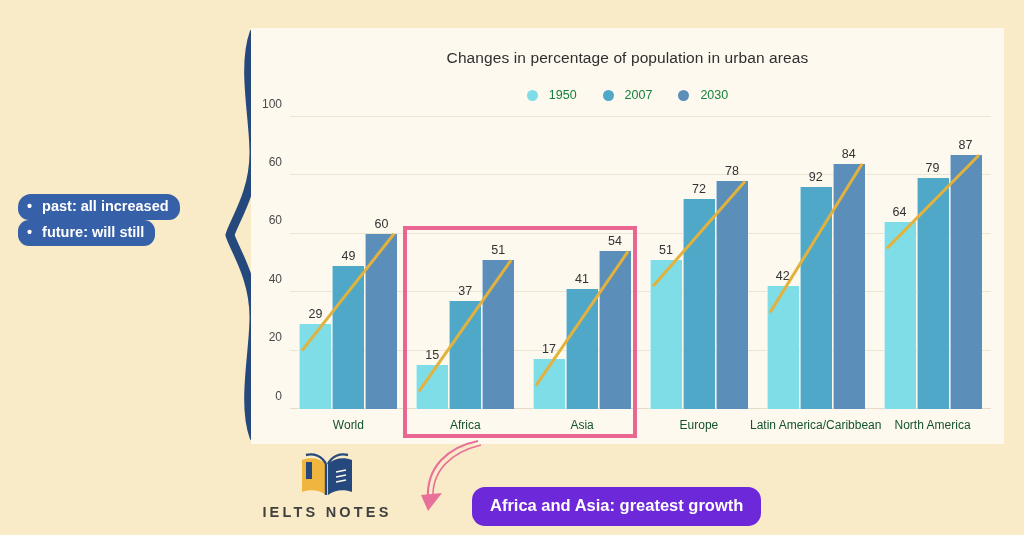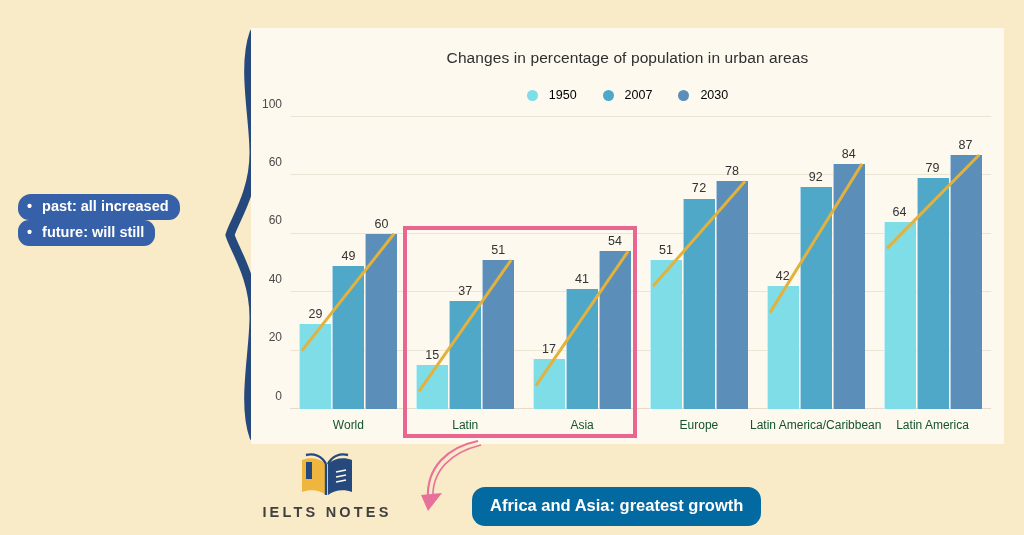--- a/index.html
+++ b/index.html
@@ -42,21 +42,21 @@
     display: flex;
     justify-content: center;
     gap: 26px;
     align-items: center;
   }
   .legend-item {
     display: flex;
     align-items: center;
     gap: 11px;
     font-size: 12.5px;
-    color: #000000;
+    color: #15803d;
   }
   .legend-dot {
     width: 11px;
     height: 11px;
     border-radius: 50%;
     display: block;
   }
 
   
   #plot {
@@ -225,21 +225,21 @@
     font-weight: bold;
     letter-spacing: 3.2px;
     color: #404040;
   }
 
   
   #pink-callout {
     position: absolute;
     left: 472px;
     top: 487px;
-    background: #0369a1;
+    background: #6d28d9;
     color: #fff;
     font-size: 16.5px;
     font-weight: bold;
     padding: 9px 18px 11px;
     border-radius: 13px;
     white-space: nowrap;
   }
   #pink-arrow {
     position: absolute;
     left: 418px;
@@ -335,21 +335,21 @@
               <div class="bar-label" style="bottom: calc(37% + 3px);">37</div>
             </div>
             <div class="bar-slot">
               <div class="bar" style="height: 51%; background: rgb(91, 143, 185);"></div>
               <div class="bar-label" style="bottom: calc(51% + 3px);">51</div>
             </div>
             <svg class="trend" viewBox="0 0 100 100" preserveAspectRatio="none">
               <line x1="3" y1="94.00" x2="97" y2="49.00" stroke="#E3B23C" stroke-width="1.1" vector-effect="non-scaling-stroke" style="stroke-width:3"></line>
             </svg>
           </div>
-          <div class="cat-label">Latin</div>
+          <div class="cat-label">Africa</div>
         </div>
         <div class="bar-group">
           <div class="bars">
             <div class="bar-slot">
               <div class="bar" style="height: 17%; background: rgb(127, 221, 232);"></div>
               <div class="bar-label" style="bottom: calc(17% + 3px);">17</div>
             </div>
             <div class="bar-slot">
               <div class="bar" style="height: 41%; background: rgb(79, 168, 200);"></div>
               <div class="bar-label" style="bottom: calc(41% + 3px);">41</div>
@@ -365,21 +365,21 @@
           <div class="cat-label">Asia</div>
         </div>
         <div class="bar-group">
           <div class="bars">
             <div class="bar-slot">
               <div class="bar" style="height: 51%; background: rgb(127, 221, 232);"></div>
               <div class="bar-label" style="bottom: calc(51% + 3px);">51</div>
             </div>
             <div class="bar-slot">
               <div class="bar" style="height: 72%; background: rgb(79, 168, 200);"></div>
-              <div class="bar-label" style="bottom: calc(72% + 3px); font-family: Liberation Mono, monospace;">72</div>
+              <div class="bar-label" style="bottom: calc(72% + 3px);">72</div>
             </div>
             <div class="bar-slot">
               <div class="bar" style="height: 78%; background: rgb(91, 143, 185);"></div>
               <div class="bar-label" style="bottom: calc(78% + 3px); margin-top: 12px;">78</div>
             </div>
             <svg class="trend" viewBox="0 0 100 100" preserveAspectRatio="none">
               <line x1="3" y1="58.00" x2="97" y2="22.00" stroke="#E3B23C" stroke-width="1.1" vector-effect="non-scaling-stroke" style="stroke-width:3"></line>
             </svg>
           </div>
           <div class="cat-label">Europe</div>
@@ -415,21 +415,21 @@
               <div class="bar-label" style="bottom: calc(79% + 3px);">79</div>
             </div>
             <div class="bar-slot">
               <div class="bar" style="height: 87%; background: rgb(91, 143, 185);"></div>
               <div class="bar-label" style="bottom: calc(87% + 3px);">87</div>
             </div>
             <svg class="trend" viewBox="0 0 100 100" preserveAspectRatio="none">
               <line x1="3" y1="45.00" x2="97" y2="13.00" stroke="#E3B23C" stroke-width="1.1" vector-effect="non-scaling-stroke" style="stroke-width:3"></line>
             </svg>
           </div>
-          <div class="cat-label">Latin America</div>
+          <div class="cat-label">North America</div>
         </div>
       </div>
   </div>
 </div>
 
 <div id="highlight-rect"></div>
 
 <div id="logo">
   <svg id="logo-mark" width="62" height="48" viewBox="0 0 62 48">
     <path d="M30 12 C24 6 14 5 6 8 L6 40 C14 37 24 38 30 43 Z" fill="#EFB53F"></path>

